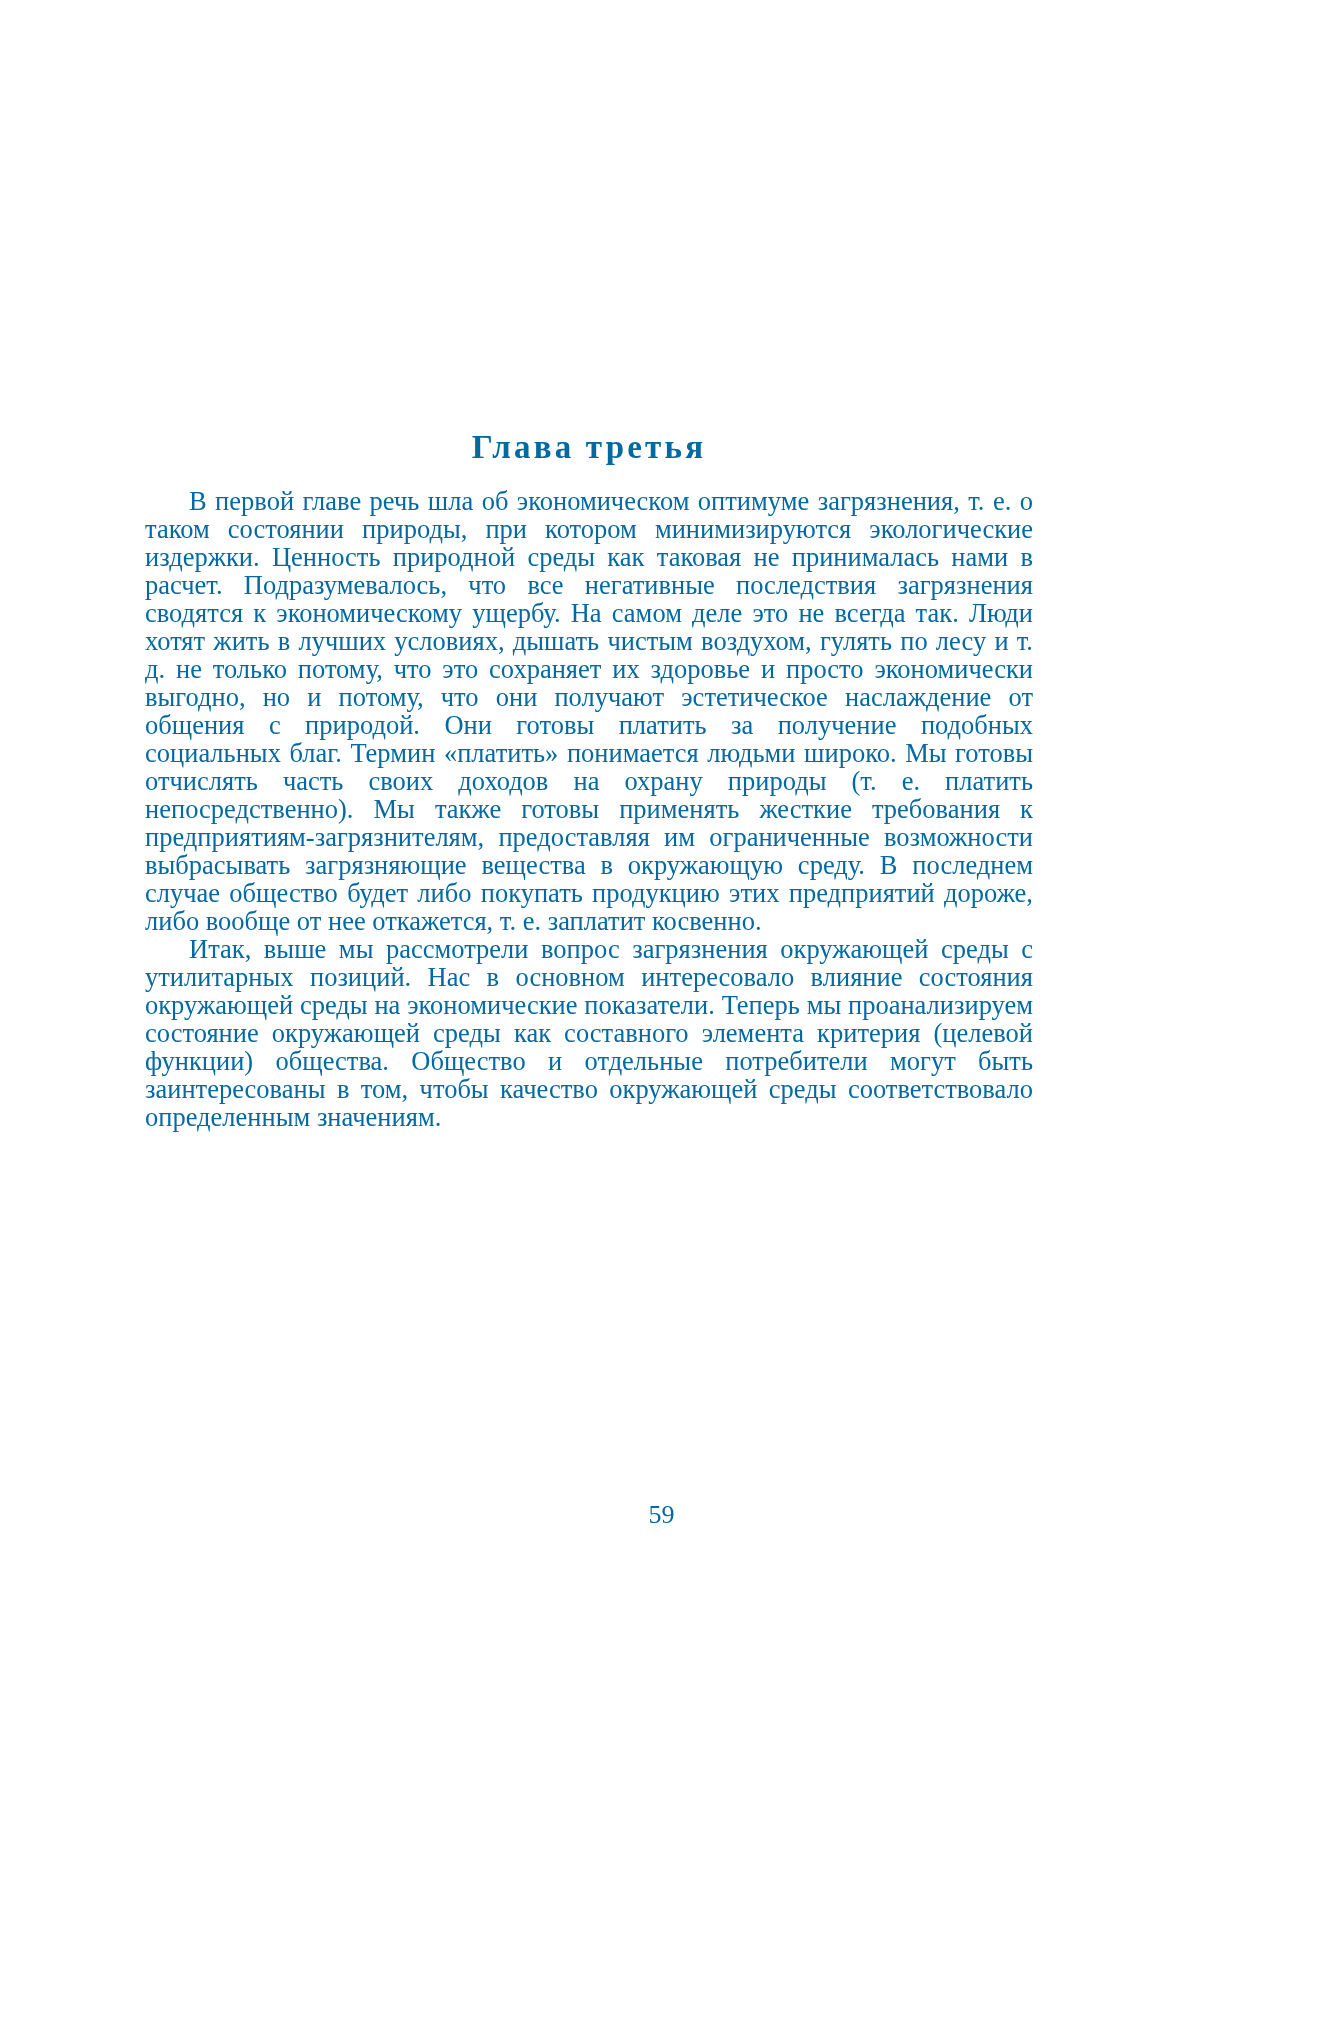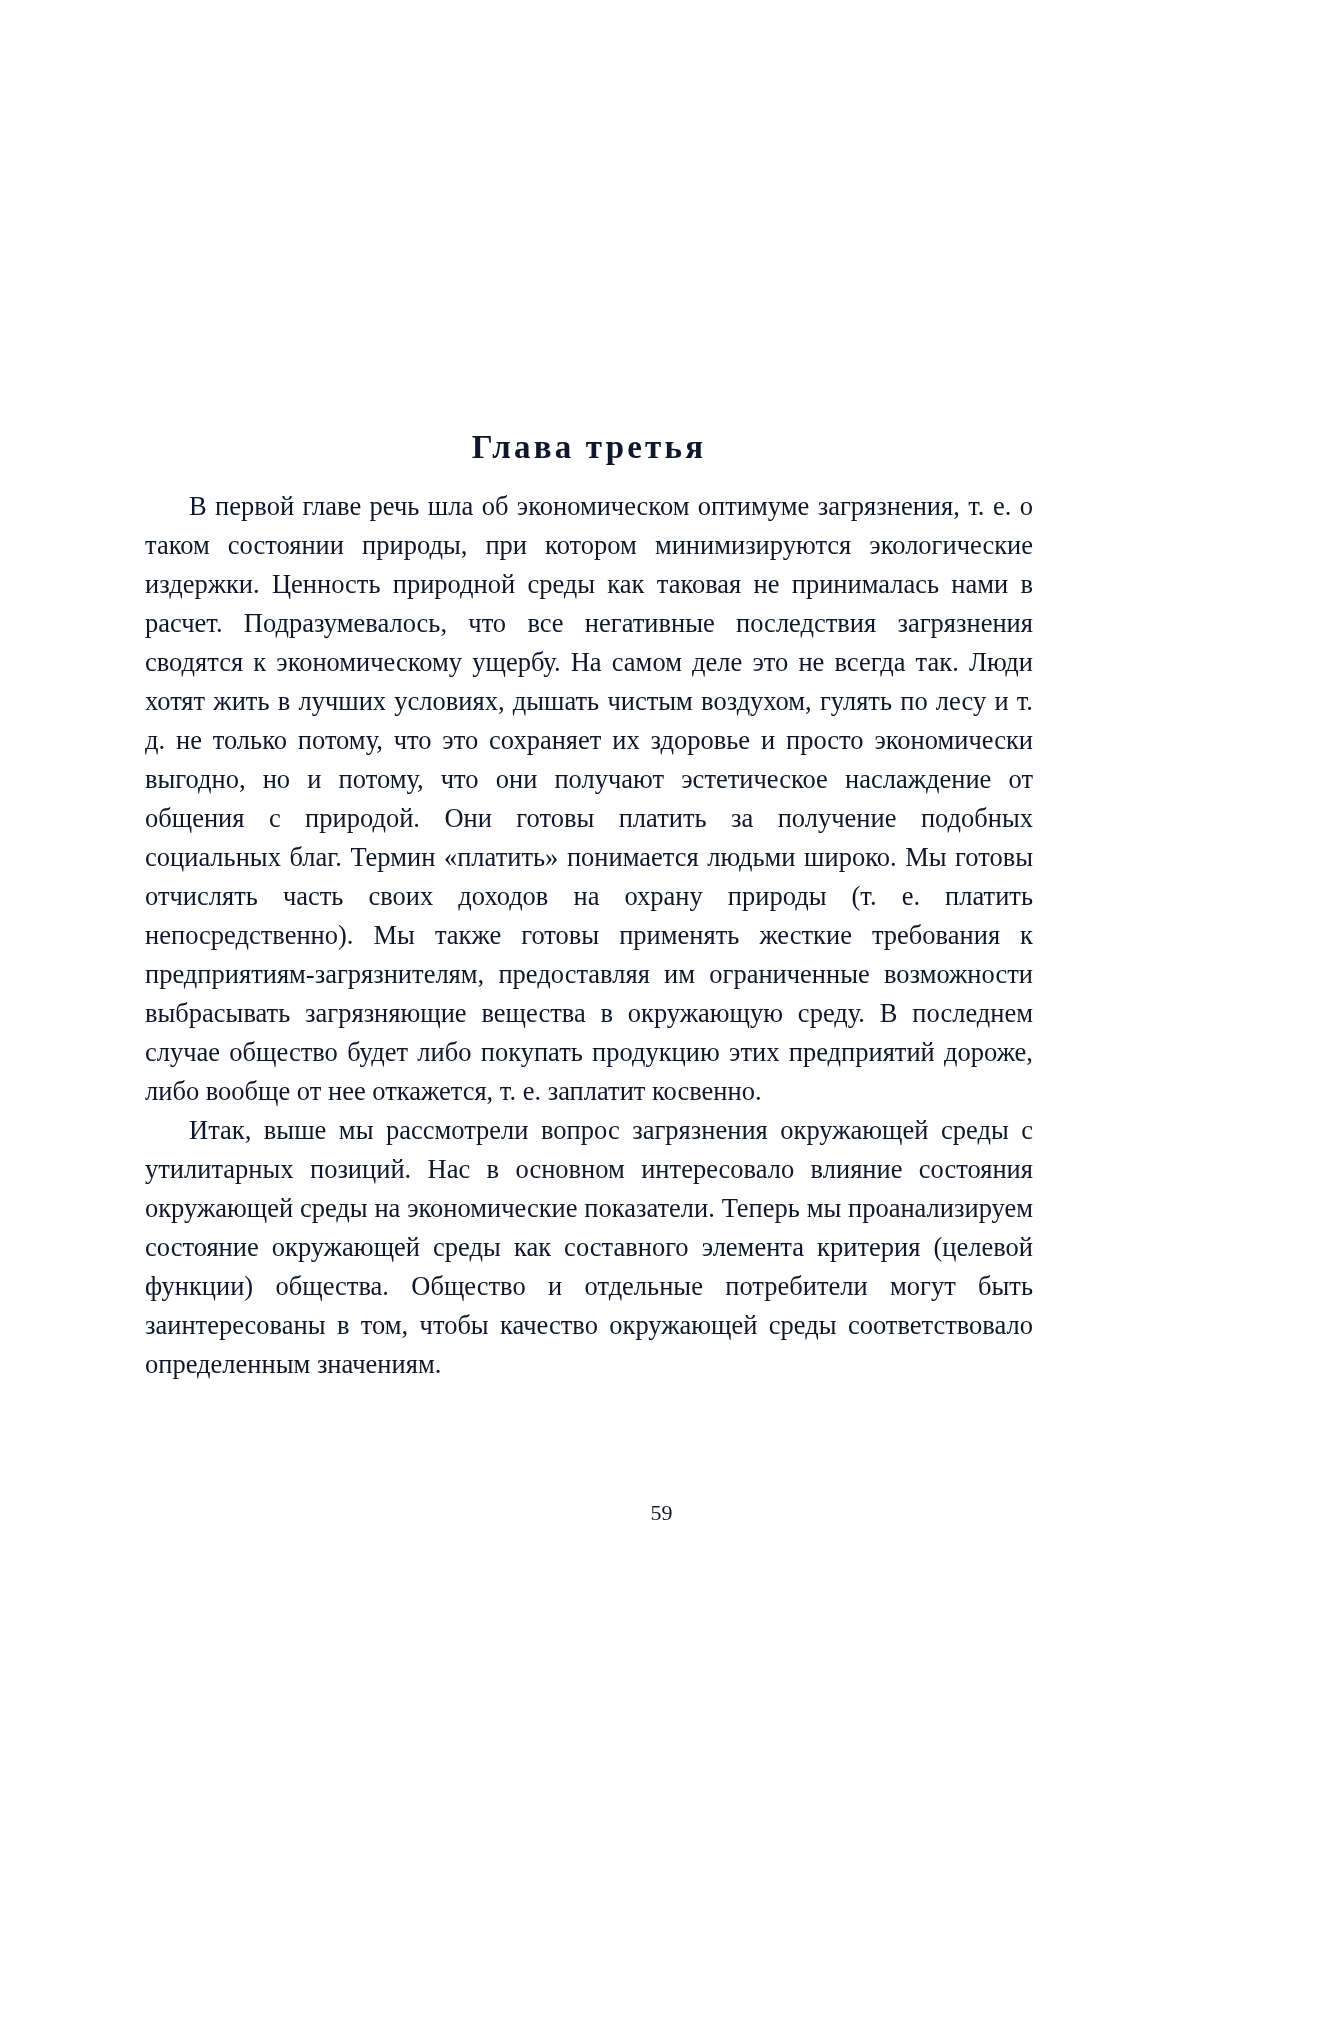--- a/index.html
+++ b/index.html
@@ -8,21 +8,21 @@
     padding: 0;
     background: #ffffff;
   }
   .page {
     position: relative;
     width: 1323px;
     height: 2017px;
     background: #ffffff;
     overflow: hidden;
     font-family: "Liberation Serif", "DejaVu Serif", serif;
-    color: #0f172a;
+    color: #0369a1;
     -webkit-font-smoothing: antialiased;
   }
 
   
   .content {
     position: absolute;
     left: 145px;
     top: 430px;
     width: 888px;
   }
@@ -49,37 +49,37 @@
     line-height: 1.30;
     letter-spacing: -0.2px;
     transform: scaleX(0.90);
     transform-origin: center center;
     white-space: nowrap;
   }
 
   
   .para {
     font-size: 26.5px;
-    line-height: 39px;
+    line-height: 28px;
     text-align: justify;
     text-align-last: left;
     text-indent: 44px;
     margin: 0;
     hyphens: manual;
     word-spacing: 0px;
   }
 
   
   .folio {
     position: absolute;
     left: 0;
     right: 0;
     top: 1502px;
     text-align: center;
-    font-size: 22px;
+    font-size: 26px;
     line-height: 1;
   }
 </style>
 </head>
 <body>
 
 <div class="page">
 
   <div class="content">
 

